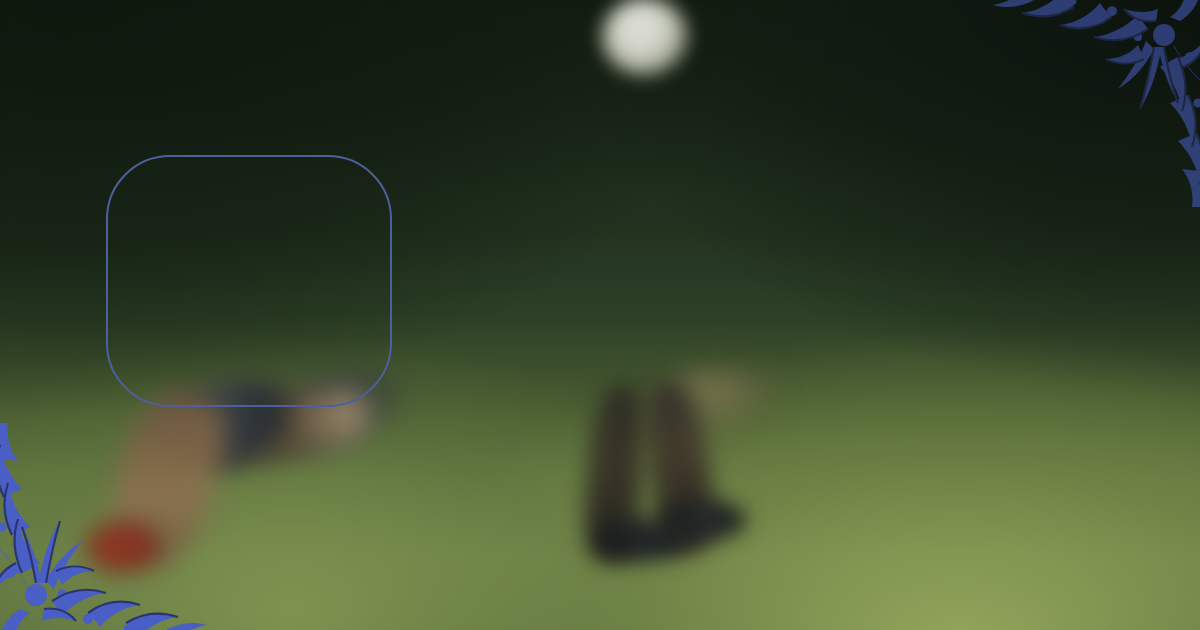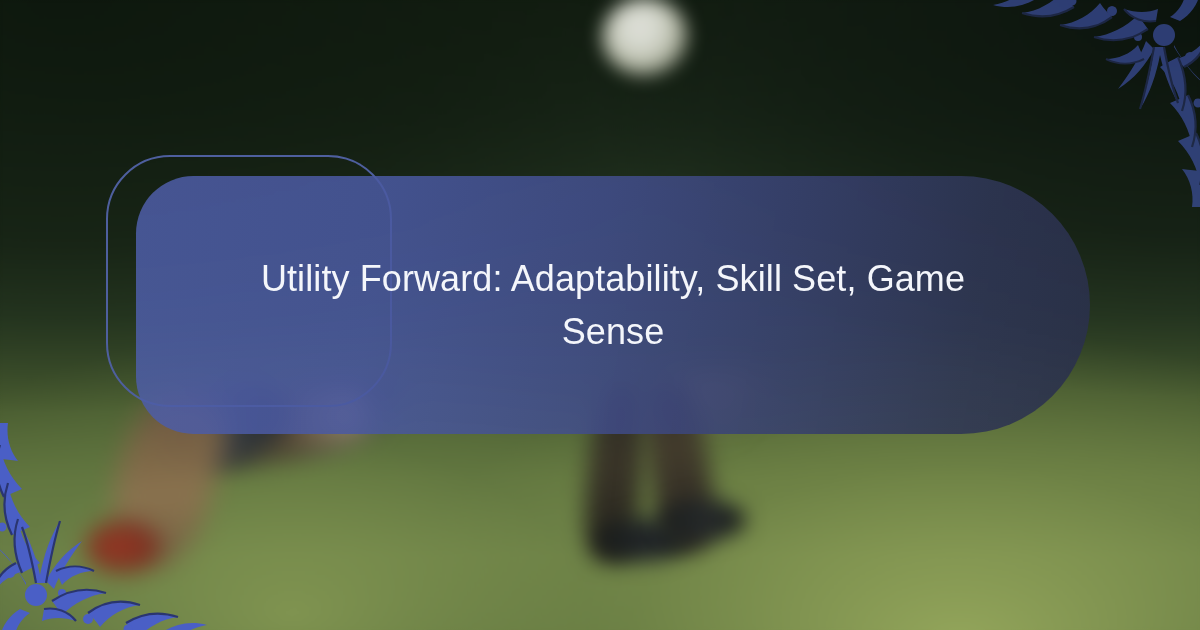--- a/index.html
+++ b/index.html
@@ -334,17 +334,14 @@
         <path d="M12 74 C4 58 2 40 8 22"></path>
         <path d="M52 186 C64 184 76 188 84 198"></path>
         <path d="M24 140 C12 146 4 156 2 168"></path>
         <path d="M64 148 C76 142 90 142 102 148"></path>
       </g>
     </svg>
   </div>
 
   <div class="card-outline"></div>
 
-  <div class="card">
-    <div class="card-title">Utility Forward: Adaptability, Skill Set, Game Sense</div>
-  </div>
 
 </div>
 
 </body></html>

